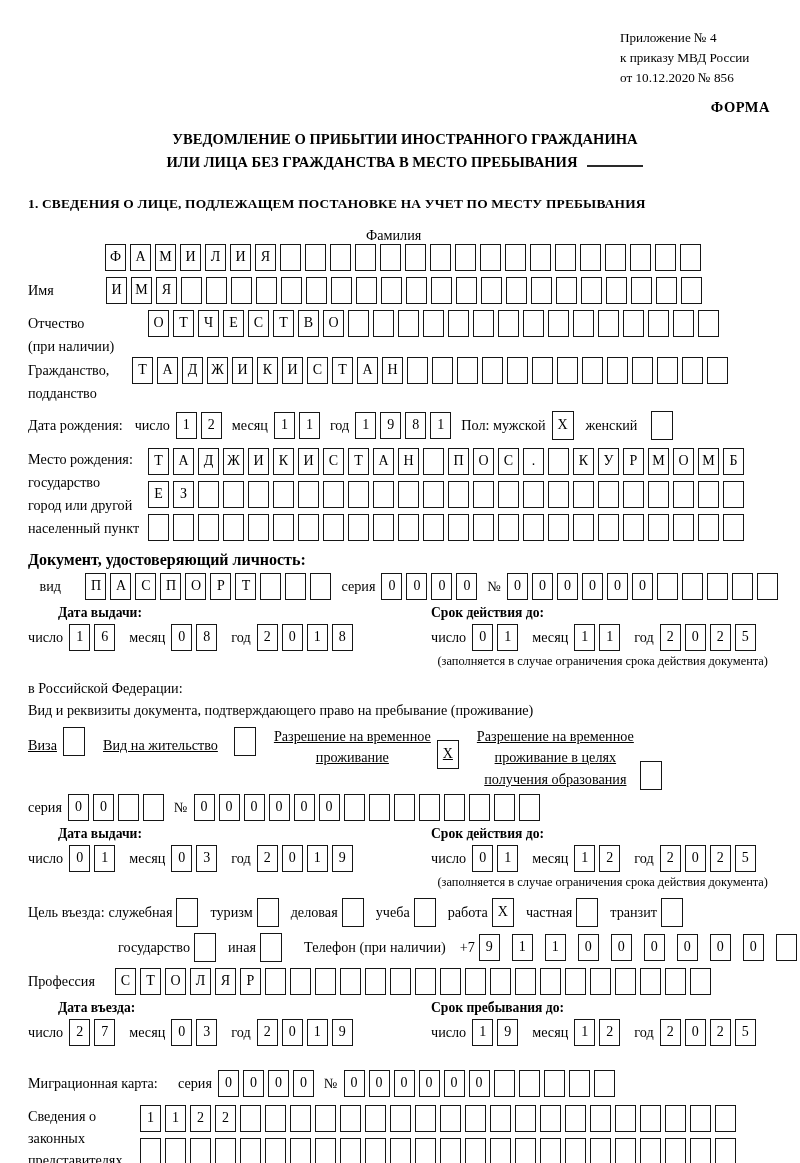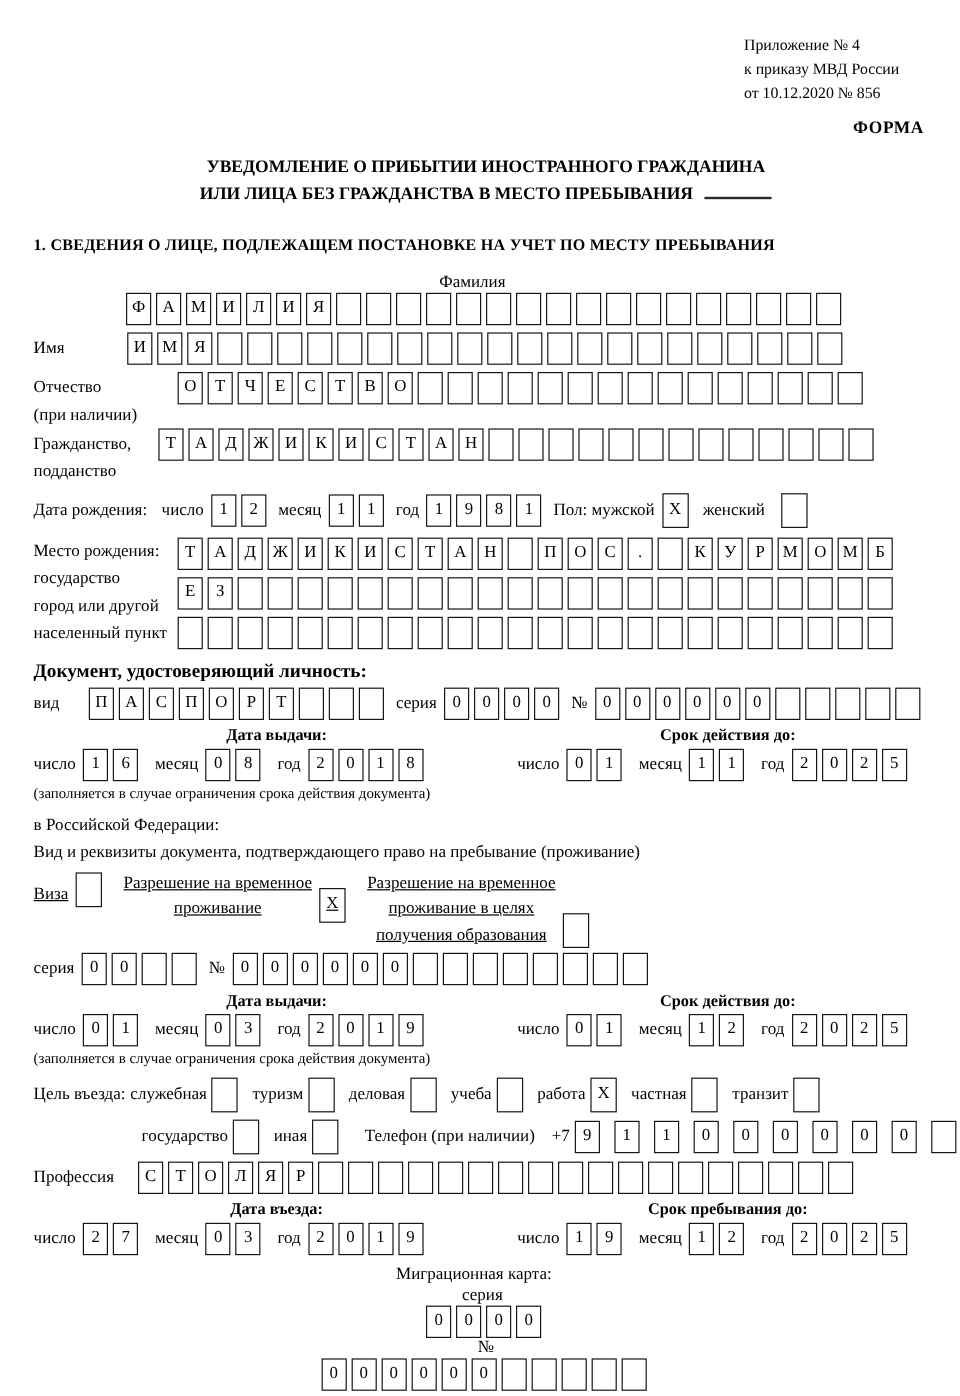--- a/index.html
+++ b/index.html
@@ -32,26 +32,26 @@
 
   .bp{display:flex;margin-top:8px;}
   .bp-l{width:120px;flex:none;line-height:1.62;font-size:14.2px;}
   .bp-r .cells{display:flex;margin-bottom:6px;}
 
   .doc-h{text-align:left;font-weight:bold;font-size:16px;margin-top:4px;}
 
   .dcols{display:flex;margin-top:5px;align-items:flex-start;}
   .dcol1{width:375px;flex:none;}
   .dcol2{flex:1;padding-left:28px;}
-  .dhdr{font-weight:bold;font-size:13.6px;text-align:center;margin-bottom:3px;}
+  .dhdr{font-weight:bold;font-size:13.6px;margin-bottom:3px;}
   .dcol1 .dhdr{padding-left:30px;}
   .drow{display:flex;align-items:center;}
   .drow .lbl{margin-right:6px;}
   .drow .gap{margin-left:10px;}
-  .foot{font-size:12.4px;text-align:left;padding-right:14px;margin-top:3px;}
+  .foot{font-size:12.4px;text-align:right;padding-right:14px;margin-top:3px;}
 
   .para{font-size:14.2px;margin-top:8px;line-height:1.6;}
   .opts{display:flex;align-items:flex-start;margin-top:4px;}
   .opt{display:flex;align-items:flex-end;margin-right:14px;text-decoration:underline;}
   .opt .cell{margin-top:1px;}
   .opt-t{text-align:center;line-height:1.5;font-size:14.2px;margin-right:6px;}
 
   .goal .lbl{margin-right:4px;} .goal .cell{margin-right:12px;}
   .rep{display:flex;margin-top:8px;}
   .rep-l{width:112px;flex:none;line-height:1.55;font-size:14.2px;}
@@ -306,21 +306,21 @@
           <span class="cell"></span>
           <span class="cell"></span>
           <span class="cell"></span>
           <span class="cell"></span>
           <span class="cell"></span>
         </div>
     </div>
   </div>
 
   <div class="doc-h">Документ, удостоверяющий личность:</div>
-  <div class="row" style="margin-top:4px;">
+  <div class="row" style="margin-top:4px;justify-content:flex-end;">
     <span class="lbl w46">вид</span>
     <span class="cells">
         <span class="cell">П</span>
         <span class="cell">А</span>
         <span class="cell">С</span>
         <span class="cell">П</span>
         <span class="cell">О</span>
         <span class="cell">Р</span>
         <span class="cell">Т</span>
         <span class="cell"></span>
@@ -399,20 +399,24 @@
   <div class="foot">(заполняется в случае ограничения срока действия документа)</div>
 
   <div class="para">
     <div>в Российской Федерации:</div>
     <div>Вид и реквизиты документа, подтверждающего право на пребывание (проживание)</div>
   </div>
 
   <div class="opts">
     <div class="opt">
       <span class="opt-t">Виза</span>
+      <span class="cell cb"></span>
+    </div>
+    <div class="opt">
+      <span class="opt-t" style="margin-right:16px;">Вид на жительство</span>
       <span class="cell cb"></span>
     </div>
     <div class="opt">
       <span class="opt-t">
         <div>Разрешение на временное</div>
         <div>проживание</div>
       </span>
       <span class="cell cb">X</span>
     </div>
     <div class="opt" style="margin-right:0;">
@@ -609,21 +613,21 @@
         <span class="cells">
             <span class="cell">2</span>
             <span class="cell">0</span>
             <span class="cell">2</span>
             <span class="cell">5</span>
           </span>
       </div>
     </div>
   </div>
 
-  <div class="row" style="margin-top:8px;flex-direction:column;">
+  <div class="row" style="margin-top:24px;">
     <span class="lbl" style="width:150px;">Миграционная карта:</span>
     <span class="lbl mr6">серия</span>
     <span class="cells">
         <span class="cell">0</span>
         <span class="cell">0</span>
         <span class="cell">0</span>
         <span class="cell">0</span>
       </span>
     <span class="lbl ml6">№</span>
     <span class="cells">

